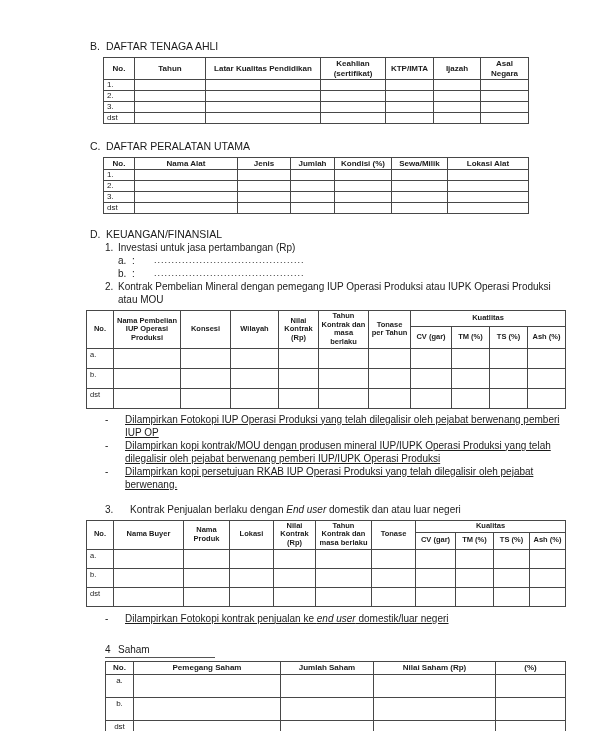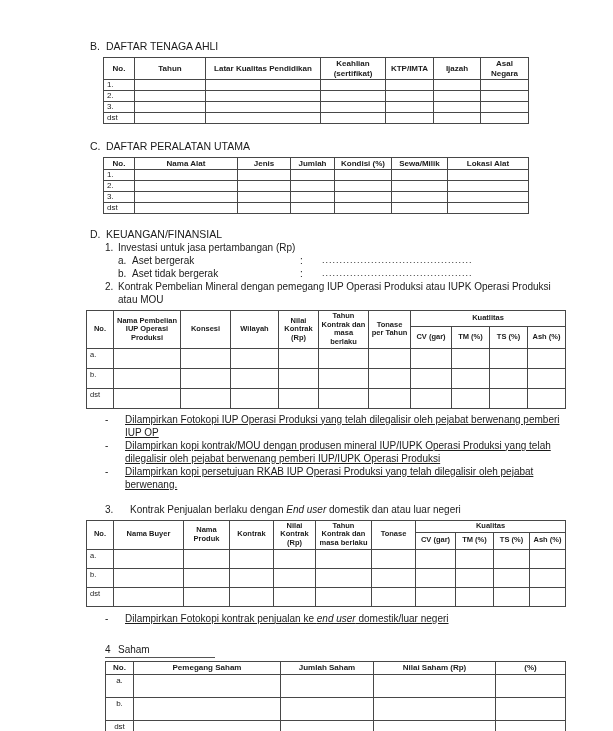--- a/index.html
+++ b/index.html
@@ -201,27 +201,25 @@
     <span class="letter">D.</span>
     <span>KEUANGAN/FINANSIAL</span>
   </div>
 
   <div class="body-text num-item">
     <span class="num">1.</span>
     <span class="txt">Investasi untuk jasa pertambangan (Rp)</span>
   </div>
   <div class="body-text sub-line">
     <span class="sl-label">a.</span>
-    <span class="sl-text">Aset bergerak</span>
     <span class="sl-colon">:</span>
     <span class="sl-dots">................................................</span>
   </div>
   <div class="body-text sub-line">
     <span class="sl-label">b.</span>
-    <span class="sl-text">Aset tidak bergerak</span>
     <span class="sl-colon">:</span>
     <span class="sl-dots">................................................</span>
   </div>
 
   <div class="body-text num-item">
     <span class="num">2.</span>
     <span class="txt">Kontrak Pembelian Mineral dengan pemegang IUP Operasi Produksi atau IUPK Operasi Produksi atau MOU</span>
   </div>
 
   <table class="tbl-wide tbl-2">
@@ -329,21 +327,21 @@
       <col style="width:40px">
         <col style="width:38px">
         <col style="width:36px">
         <col style="width:36px">
     </colgroup>
     <thead>
       <tr class="grp">
         <th rowspan="2">No.</th>
         <th rowspan="2">Nama Buyer</th>
         <th rowspan="2">Nama Produk</th>
-        <th rowspan="2">Kontrak</th>
+        <th rowspan="2">Lokasi</th>
         <th rowspan="2">Nilai Kontrak (Rp)</th>
         <th rowspan="2">Tahun Kontrak dan masa berlaku</th>
         <th rowspan="2">Tonase</th>
         <th colspan="4">Kualitas</th>
       </tr>
       <tr class="sub">
         <th>CV (gar)</th>
         <th>TM (%)</th>
         <th>TS (%)</th>
         <th>Ash (%)</th>

